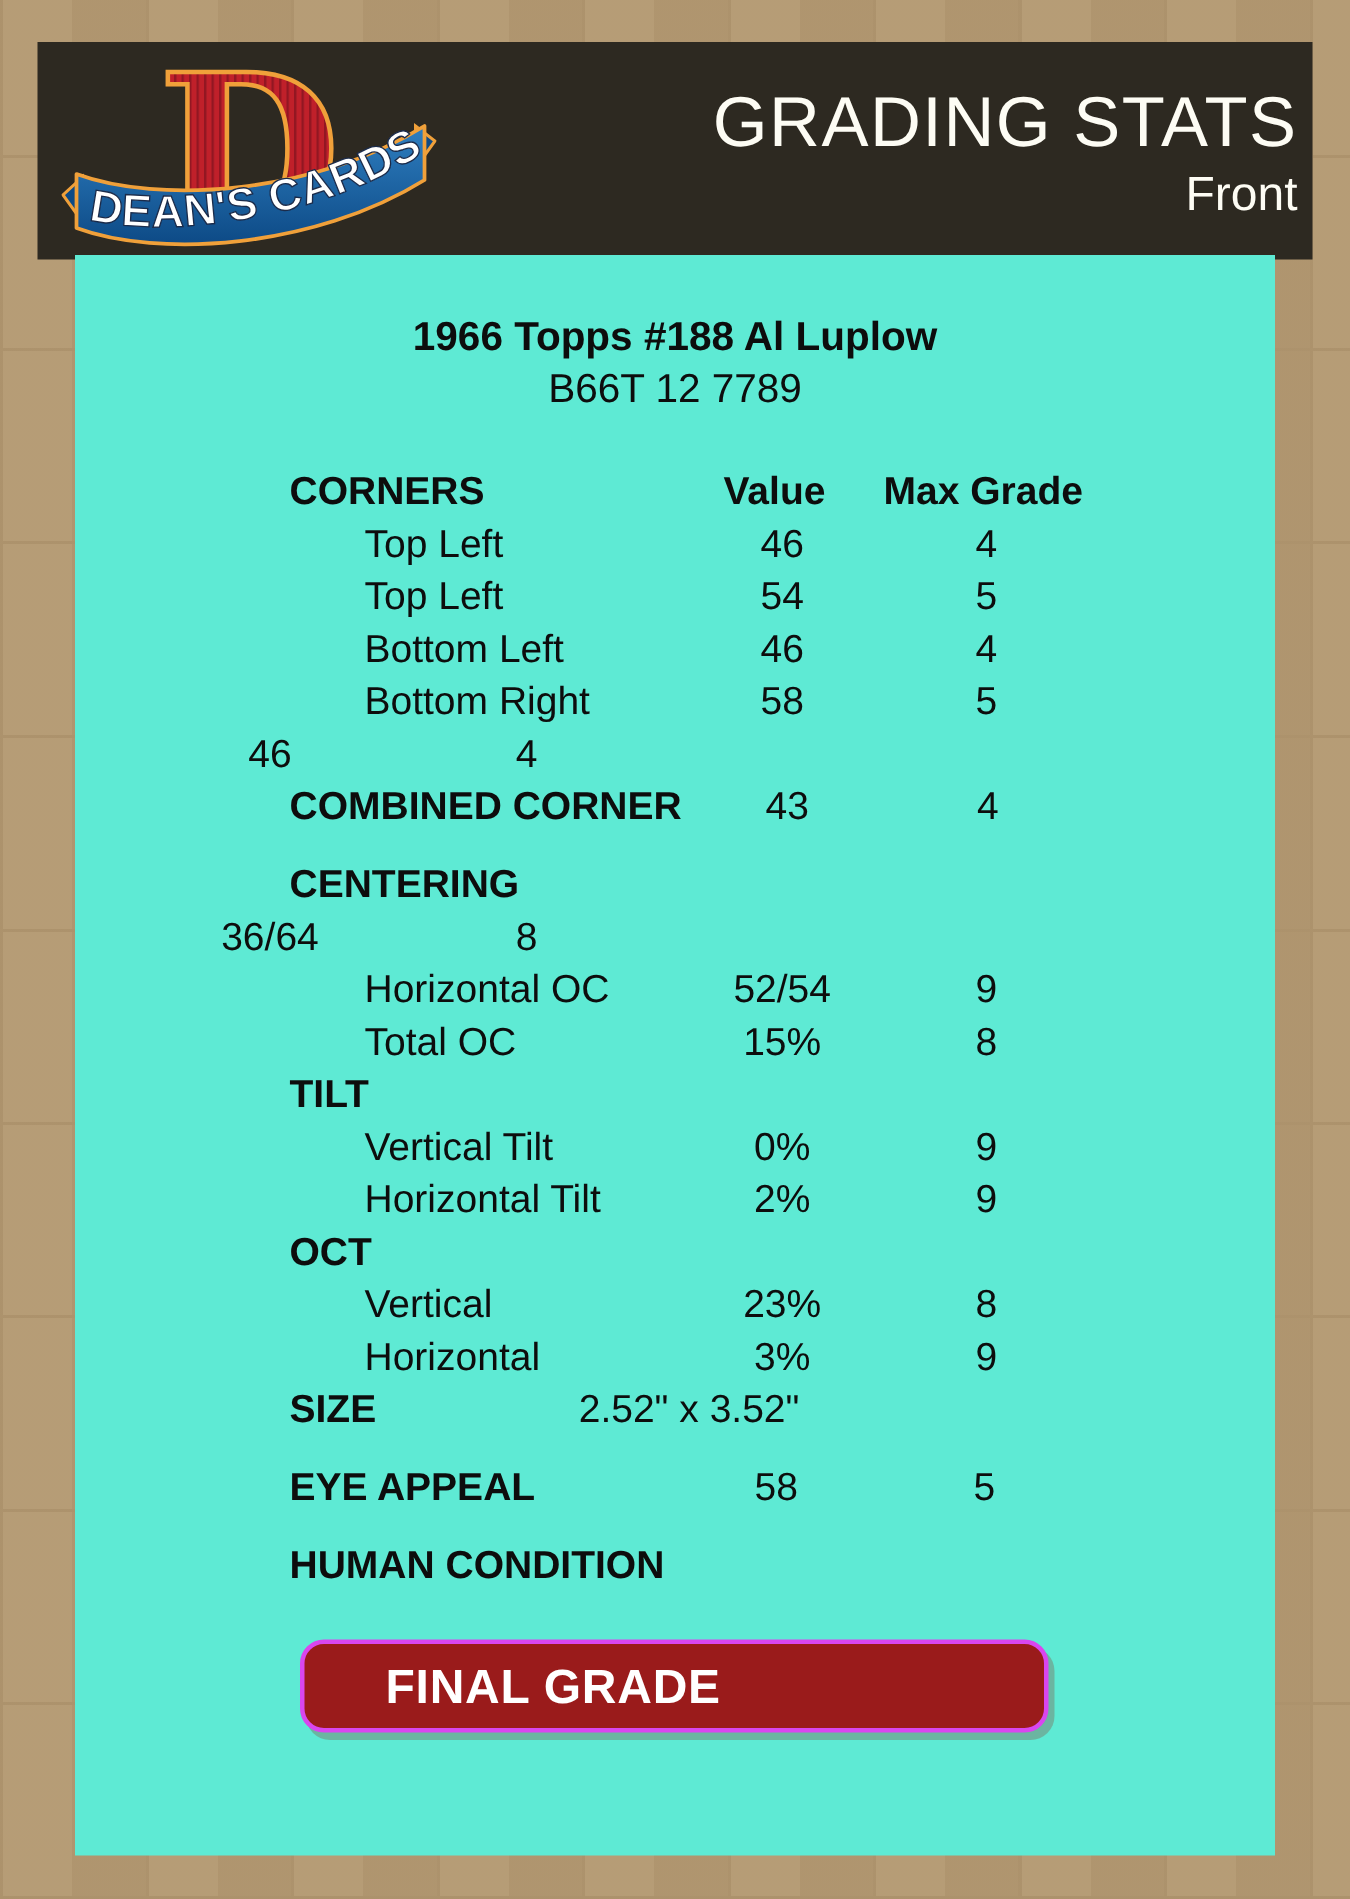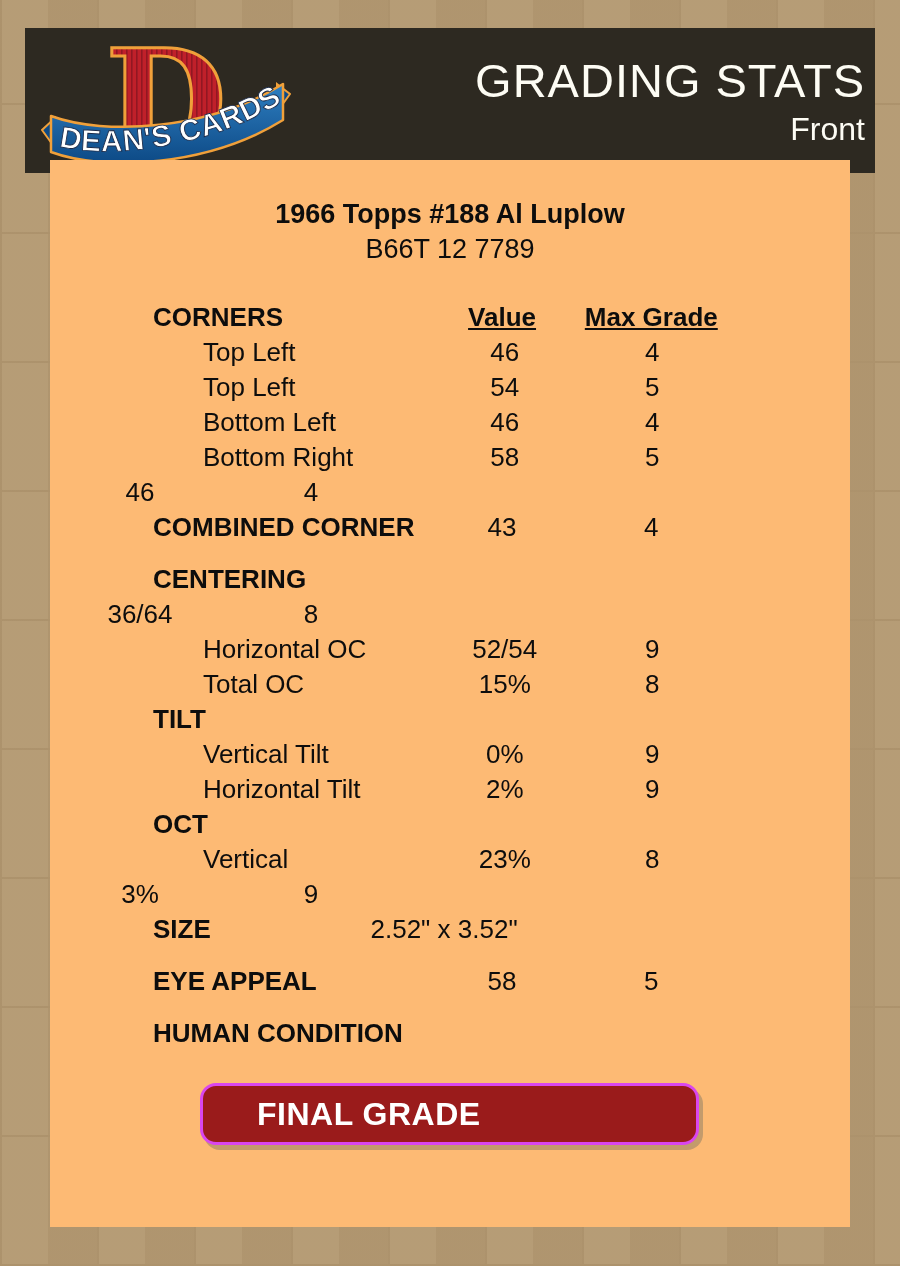--- a/index.html
+++ b/index.html
@@ -24,35 +24,35 @@
     display:flex; align-items:center;
   }
   .logo-wrap { width:272px; height:145px; position:relative; flex:0 0 auto; }
   .logo-wrap svg { position:absolute; left:16px; top:4px; }
   .header-titles { flex:1; text-align:right; color:#fdfcf4; padding-right:10px; }
   .header-title { font-size:47px; font-weight:400; letter-spacing:1px; line-height:56px; }
   .header-subtitle { font-size:32px; font-weight:400; line-height:40px; }
 
   
   .content-panel {
-    position:absolute; left:50px; top:160px; width:800px; height:1067px;
-    background:#fdba74;
+    position:absolute; left:50px; top:170px; width:800px; height:1067px;
+    background:#5eead4;
   }
   .card-title { margin-top:37px; text-align:center; font-size:27px; font-weight:bold; line-height:34px; }
   .card-code  { text-align:center; font-size:27px; font-weight:400; line-height:36px; }
 
   
-  .grading-table { position:absolute; left:0; top:140px; width:672px; }
+  .grading-table { position:absolute; left:0; top:140px; width:672px;padding-left:40px; }
   .trow { display:flex; height:35px; align-items:center; font-size:26px; }
   .trow .label { width:413px; padding-left:103px; white-space:nowrap; }
   .trow .value { width:180px; text-align:center; white-space:nowrap; }
   .trow .max   { width:162px; text-align:center; white-space:nowrap; }
   .trow.item .label { padding-left:153px; }
   .trow.section .label, .trow.colheader .label { font-weight:bold; }
-  .trow.colheader .value, .trow.colheader .max { font-weight:bold;text-decoration:underline; }
+  .trow.colheader .value, .trow.colheader .max { font-weight:bold; }
   .trow.size .value { position:relative; left:-58px; }
   .trow-gap { height:17px; }
 
   
   .final-grade-button {
     position:absolute; left:150px; top:923px; width:499px; height:62px;
     background:var(--accent-red,#9a1b1b);
     border:3px solid #d946ef; border-radius:16px;
     box-shadow:4px 5px 0 rgba(125,118,100,0.45);
     display:flex; align-items:center;
@@ -176,20 +176,21 @@
     <span class="label">OCT</span>
     <span class="value"></span>
     <span class="max"></span>
   </div>
       <div class="trow item">
     <span class="label">Vertical</span>
     <span class="value">23%</span>
     <span class="max">8</span>
   </div>
       <div class="trow item">
+    <span class="label">Horizontal</span>
     <span class="value">3%</span>
     <span class="max">9</span>
   </div>
       <div class="trow section size">
     <span class="label">SIZE</span>
     <span class="value">2.52" x 3.52"</span>
     <span class="max"></span>
   </div>
       <div class="trow-gap"></div>
       <div class="trow section">

